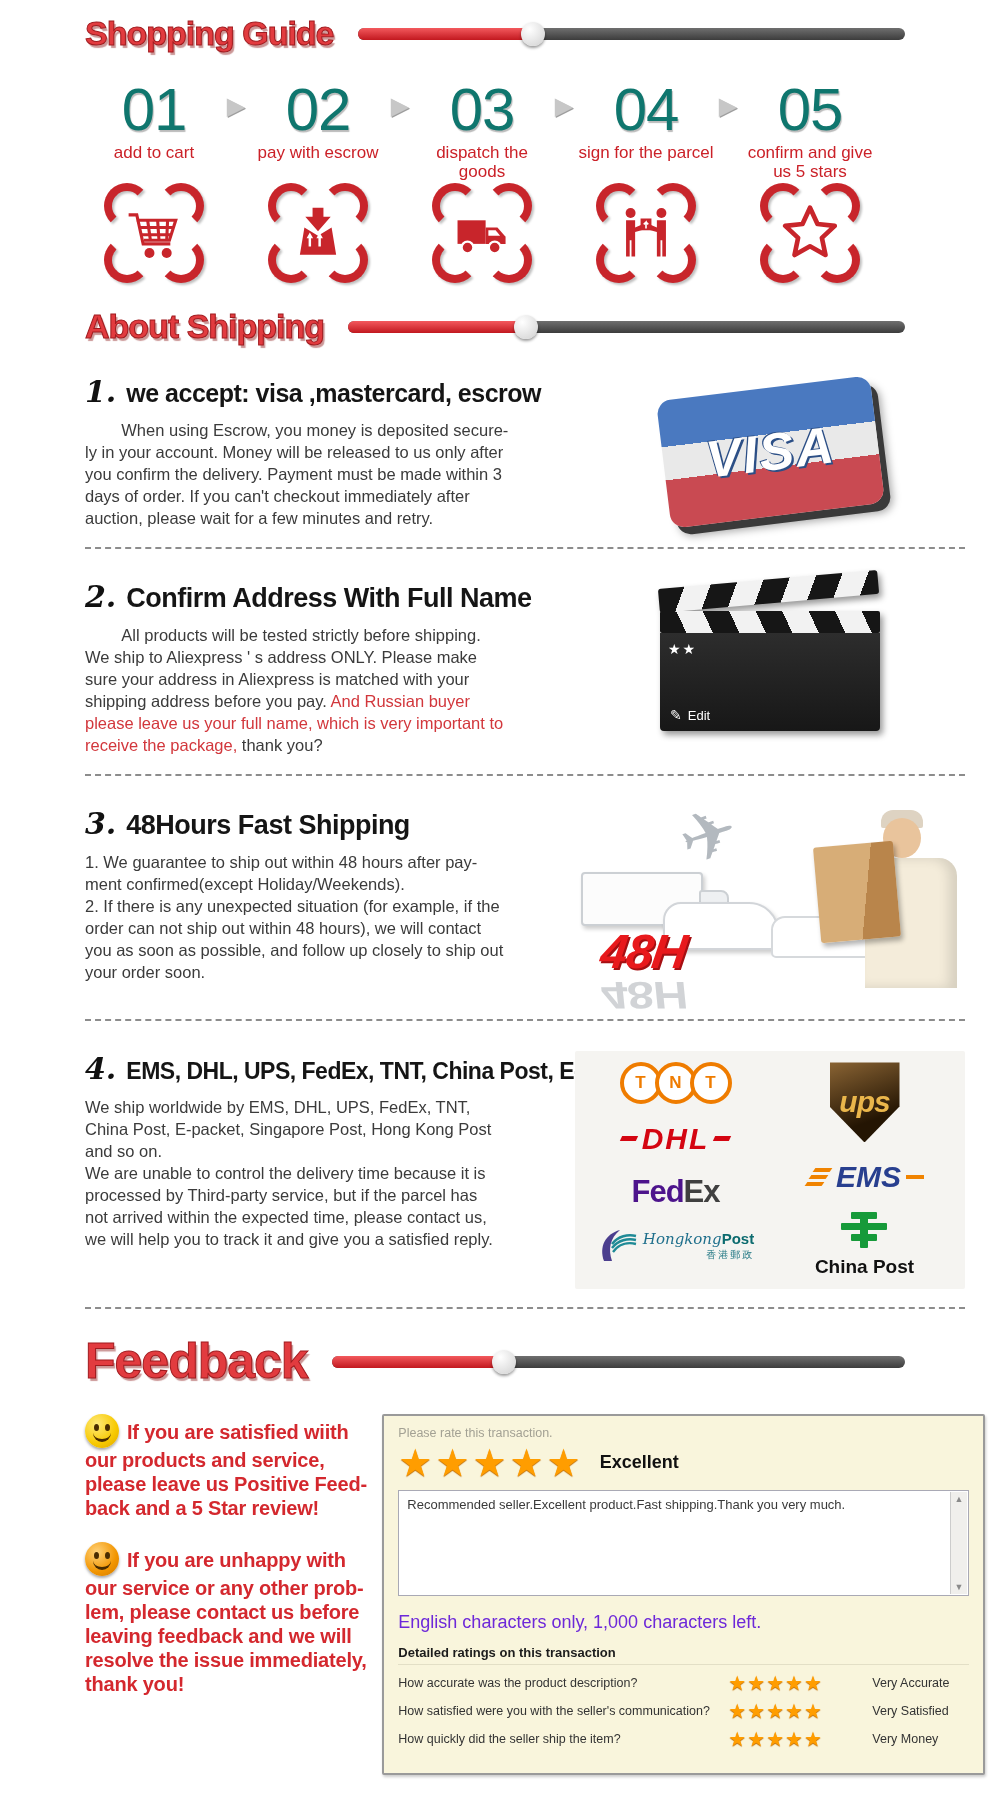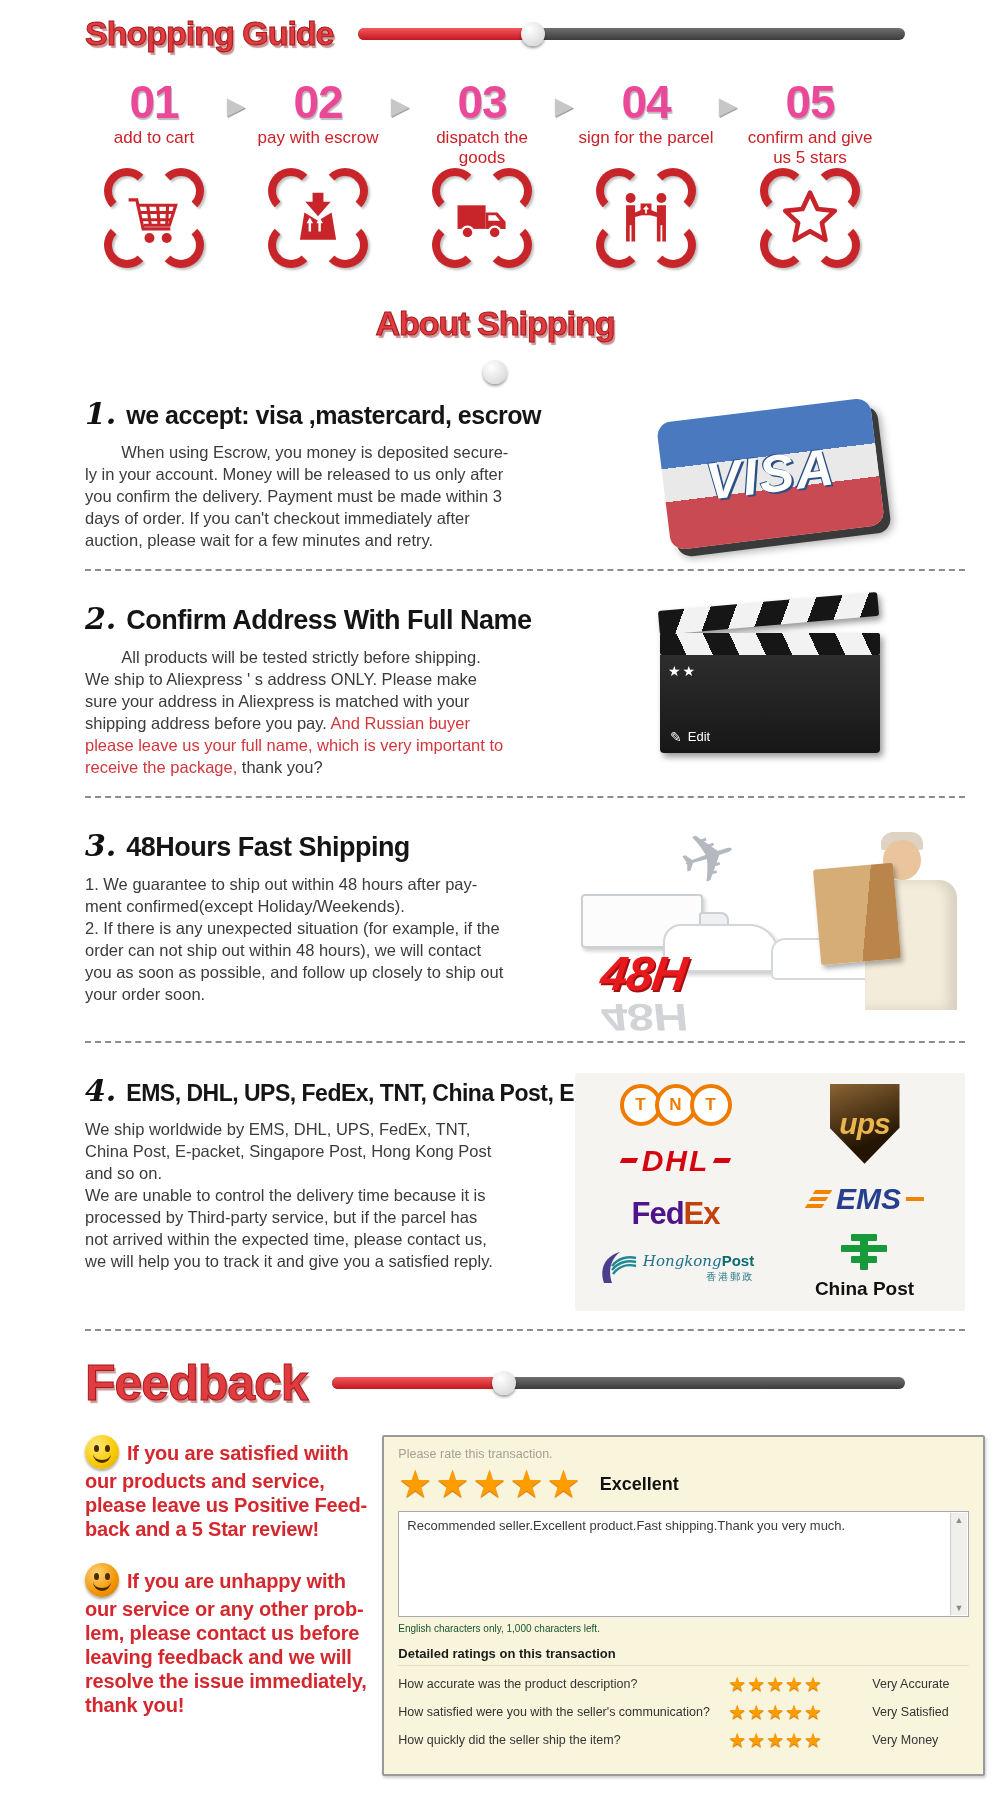--- a/index.html
+++ b/index.html
@@ -13,21 +13,21 @@
   .slider{flex:1;height:12px;position:relative;}
   .slider .dark{position:absolute;inset:0;border-radius:7px;background:linear-gradient(#6f6f6f,#3c3c3c);}
   .slider .red{position:absolute;left:0;top:0;bottom:0;border-radius:7px;background:linear-gradient(#f3595d,#c2181f);}
   .slider .knob{position:absolute;top:-6px;width:24px;height:24px;border-radius:50%;
                 background:radial-gradient(circle at 35% 30%,#fff,#dcdcdc 75%,#bbb);box-shadow:0 2px 3px rgba(0,0,0,.4);transform:translateX(-50%);}
   
   .steps,.tiles{display:flex;align-items:flex-start;margin-left:85px;}
   .stepcol{width:138px;text-align:center;}
   .spacer{width:26px;text-align:center;}
   .step-arrow{display:inline-block;font-size:24px;color:#c7c7c7;margin-top:14px;text-shadow:1px 1px 0 #9e9e9e;}
-  .step-num{font-size:46px;font-weight:700;color:#ec4899;line-height:1.05;letter-spacing:-1px;text-shadow:1px 2px 1px #bbb;}
+  .step-num{font-size:60px;font-weight:400;color:#0f766e;line-height:1.05;letter-spacing:-1px;text-shadow:1px 2px 1px #bbb;}
   .step-label{font-size:17px;color:#cb2128;margin-top:2px;white-space:pre-line;line-height:1.15;min-height:40px;}
   .tiles{margin-top:2px;}
   .tile{position:relative;width:96px;height:96px;margin:0 auto;display:flex;align-items:center;justify-content:center;}
   .corner{position:absolute;width:30px;height:30px;border:8px solid #c8252b;border-radius:50%;filter:drop-shadow(2px 2px 1px rgba(0,0,0,.25));}
   .c1{top:-2px;left:-2px;border-right-color:transparent;border-bottom-color:transparent;}
   .c2{top:-2px;right:-2px;border-left-color:transparent;border-bottom-color:transparent;}
   .c3{bottom:-2px;left:-2px;border-right-color:transparent;border-top-color:transparent;}
   .c4{bottom:-2px;right:-2px;border-left-color:transparent;border-top-color:transparent;}
   
   .sect{display:flex;justify-content:space-between;margin:30px 35px 0 85px;}
@@ -73,21 +73,21 @@
   .dman .pkg{position:absolute;left:-18px;top:34px;width:80px;height:96px;background:linear-gradient(100deg,#d7ad77 60%,#b9854b 60%);transform:rotate(-5deg);border-radius:3px;box-shadow:2px 4px 5px rgba(0,0,0,.3);}
   
   .logos{width:400px;background:#f5f4f1;border-radius:2px;padding:2px 10px;display:flex;gap:8px;}
   .lcol,.rcol{flex:1;display:flex;flex-direction:column;align-items:center;}
   .lcol>div,.rcol>div{margin:9px 0;}
   .logo-tnt .tl{display:inline-flex;width:34px;height:34px;border:4px solid #ef7c00;border-radius:50%;align-items:center;justify-content:center;color:#ef7c00;font-weight:800;font-size:17px;background:#fff;margin-left:-7px;}
   .logo-tnt .tl:first-child{margin-left:0;}
   .logo-dhl{color:#d40511;font-style:italic;font-weight:800;font-size:30px;letter-spacing:2px;white-space:nowrap;}
   .dhl-dash{display:inline-block;width:16px;height:5px;background:#d40511;margin:0 5px;vertical-align:8px;transform:skewX(-25deg);}
   .logo-fedex{font-weight:800;font-size:31px;letter-spacing:-1px;}
-  .fed{color:#4d148c;} .ex{color:#c2410c;}
+  .fed{color:#4d148c;} .ex{color:#404040;}
   .logo-hk{display:flex;align-items:center;gap:6px;}
   .hk1{font-family:"DejaVu Serif",serif;font-style:italic;color:#1f6f8c;font-size:15px;}
   .hk2{font-weight:800;color:#0c6b6f;font-size:15px;}
   .hk3{font-size:10px;color:#2a7c88;text-align:right;letter-spacing:2px;}
   .logo-ups{width:70px;height:80px;clip-path:polygon(0 0,100% 0,100% 55%,50% 100%,0 55%);
             background:linear-gradient(160deg,#8a6434,#241503 70%);display:flex;align-items:center;justify-content:center;}
   .logo-ups span{color:#eab64b;font-weight:800;font-style:italic;font-size:30px;letter-spacing:-1px;}
   .logo-ems{display:flex;align-items:center;}
   .ems-ch{display:inline-block;width:26px;height:20px;position:relative;margin-right:5px;}
   .ems-ch b{position:absolute;width:17px;height:4px;background:#f08300;transform:skewX(-35deg);}
@@ -113,28 +113,28 @@
   .smiley i.r{left:auto;right:9px;}
   .smiley u{position:absolute;left:8px;right:8px;bottom:6px;height:10px;border-bottom:3px solid #4a2c00;border-radius:0 0 14px 14px;text-decoration:none;}
   .fb-form{width:590px;background:#f9f5dc;border:2px solid #9a9a9a;border-radius:2px;padding:10px 14px 16px;box-shadow:1px 2px 3px rgba(0,0,0,.2);}
   .fb-prompt{color:#a3a194;font-size:12.5px;margin-bottom:4px;}
   .fb-rate{display:flex;align-items:center;gap:16px;}
   .stars-big{font-size:38px;letter-spacing:3px;color:#ff9d00;text-shadow:0 1px 1px #c06c00;line-height:1;}
   .fb-excellent{font-weight:800;font-size:18px;color:#111;}
   .fb-textarea{position:relative;background:#fff;border:1px solid #a9a9b5;height:84px;margin-top:8px;font-size:13px;color:#3a3a3a;padding:6px 24px 14px 8px;}
   .fb-scroll{position:absolute;top:1px;bottom:1px;right:1px;width:16px;background:#f0efec;border-left:1px solid #ccc;
              display:flex;flex-direction:column;justify-content:space-between;align-items:center;font-size:9px;color:#8a8a8a;padding:2px 0;}
-  .fb-note{color:#14532d;font-size:10px;margin-top:6px;}
+  .fb-note{color:#6d28d9;font-size:18px;margin-top:16px;}
   .fb-detail{font-weight:700;font-size:13px;color:#1c1c1c;margin:12px 0 6px;border-bottom:1px solid #e3dfc6;padding-bottom:4px;}
   .fb-row{display:flex;align-items:center;margin:8px 0;font-size:12.5px;color:#333;}
   .fb-q{width:330px;}
   .stars-small{width:128px;font-size:20px;letter-spacing:1px;color:#ff9d00;text-shadow:0 1px 1px #c06c00;line-height:1;}
   .fb-a{margin-left:16px;}
   
-  .mt16{margin-top:16px;} .mt26{margin-top:26px;} .mt40{margin-top:40px;flex-direction:column;}
+  .mt16{margin-top:16px;} .mt26{margin-top:26px;} .mt40{margin-top:28px;}
 </style>
 </head>
 <body>
 
 <div class="page">
 
   <div class="sec-head mt16">
     <span class="sec-title">Shopping Guide</span>
     <div class="slider">
       <div class="dark"></div>

